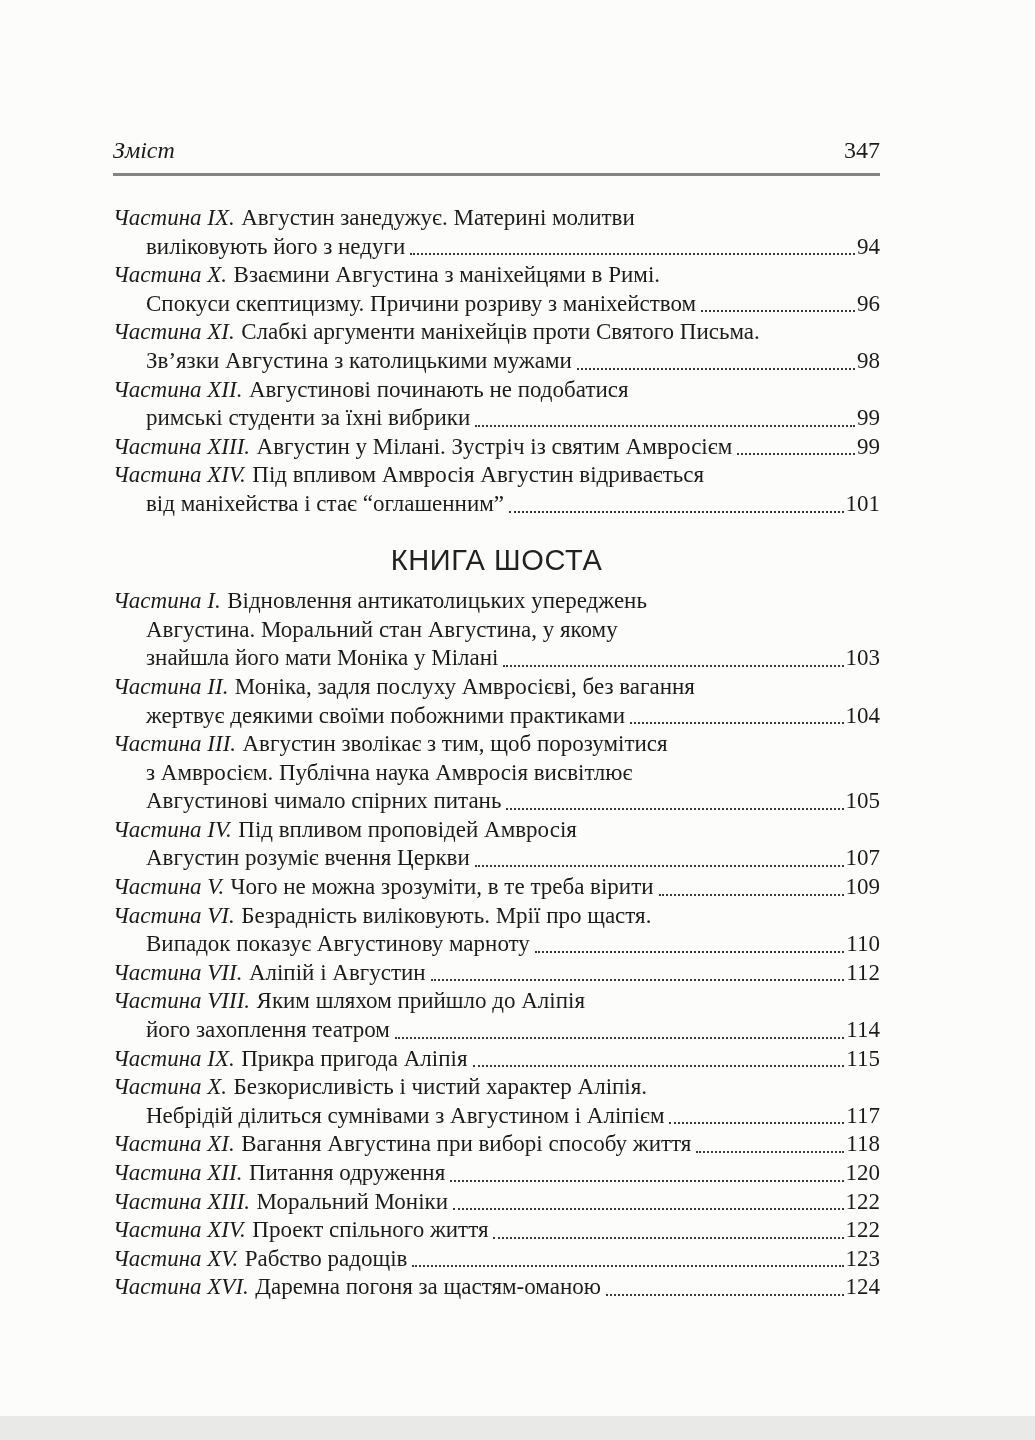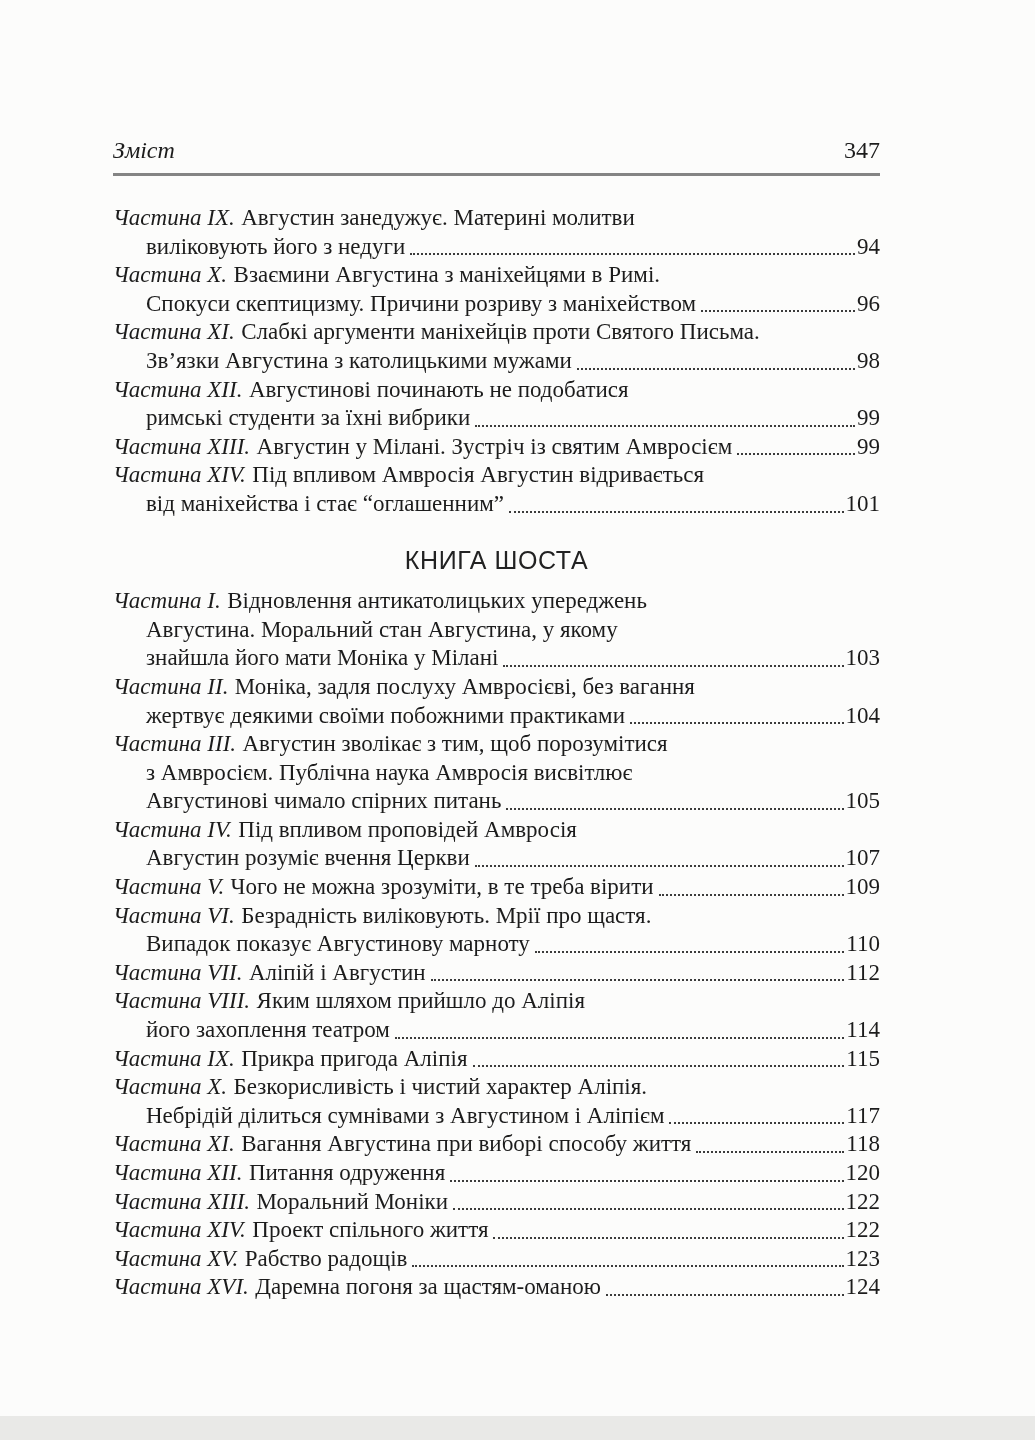--- a/index.html
+++ b/index.html
@@ -34,21 +34,21 @@
   .header-page {
     font-style: normal;
   }
   .toc {
     margin-top: 28px;
     font-size: 23px;
     line-height: 28.6px;
   }
   .toc-heading {
     font-family: "Liberation Sans", "DejaVu Sans", sans-serif;
-    font-size: 25px;
+    font-size: 29px;
     letter-spacing: 0.6px;
     text-align: center;
     color: #222;
     margin: 27px 0 13px 0;
   }
   .entry { margin: 0; }
   .line { white-space: nowrap; }
   .line.last {
     display: flex;
     align-items: baseline;

